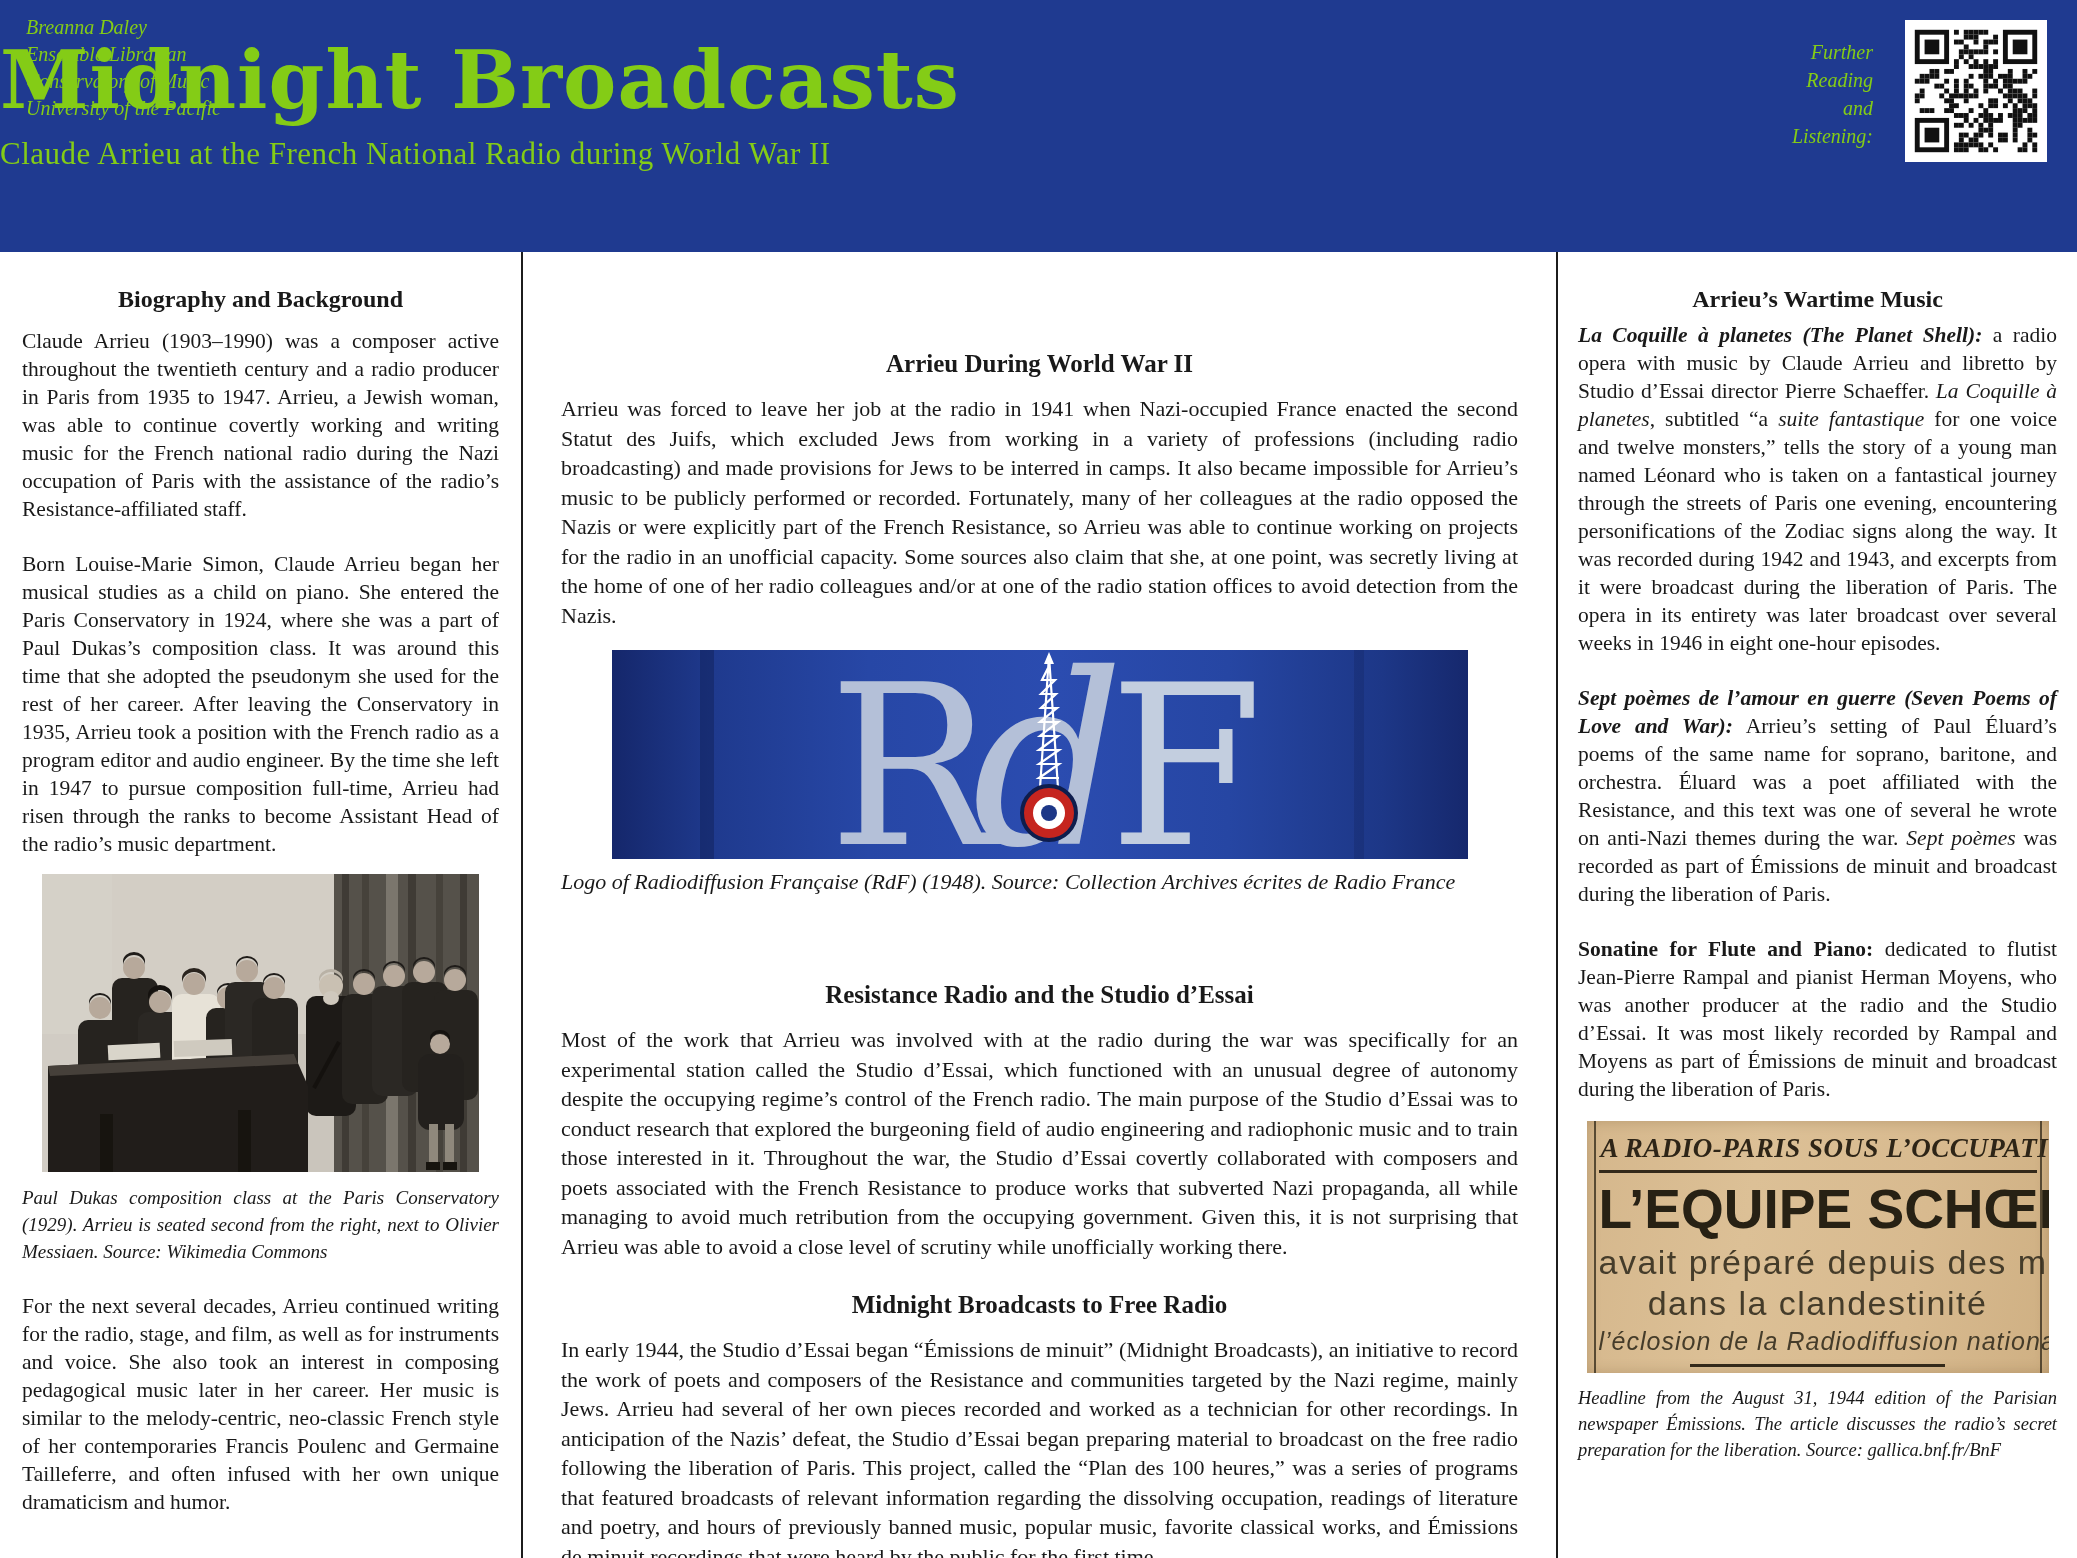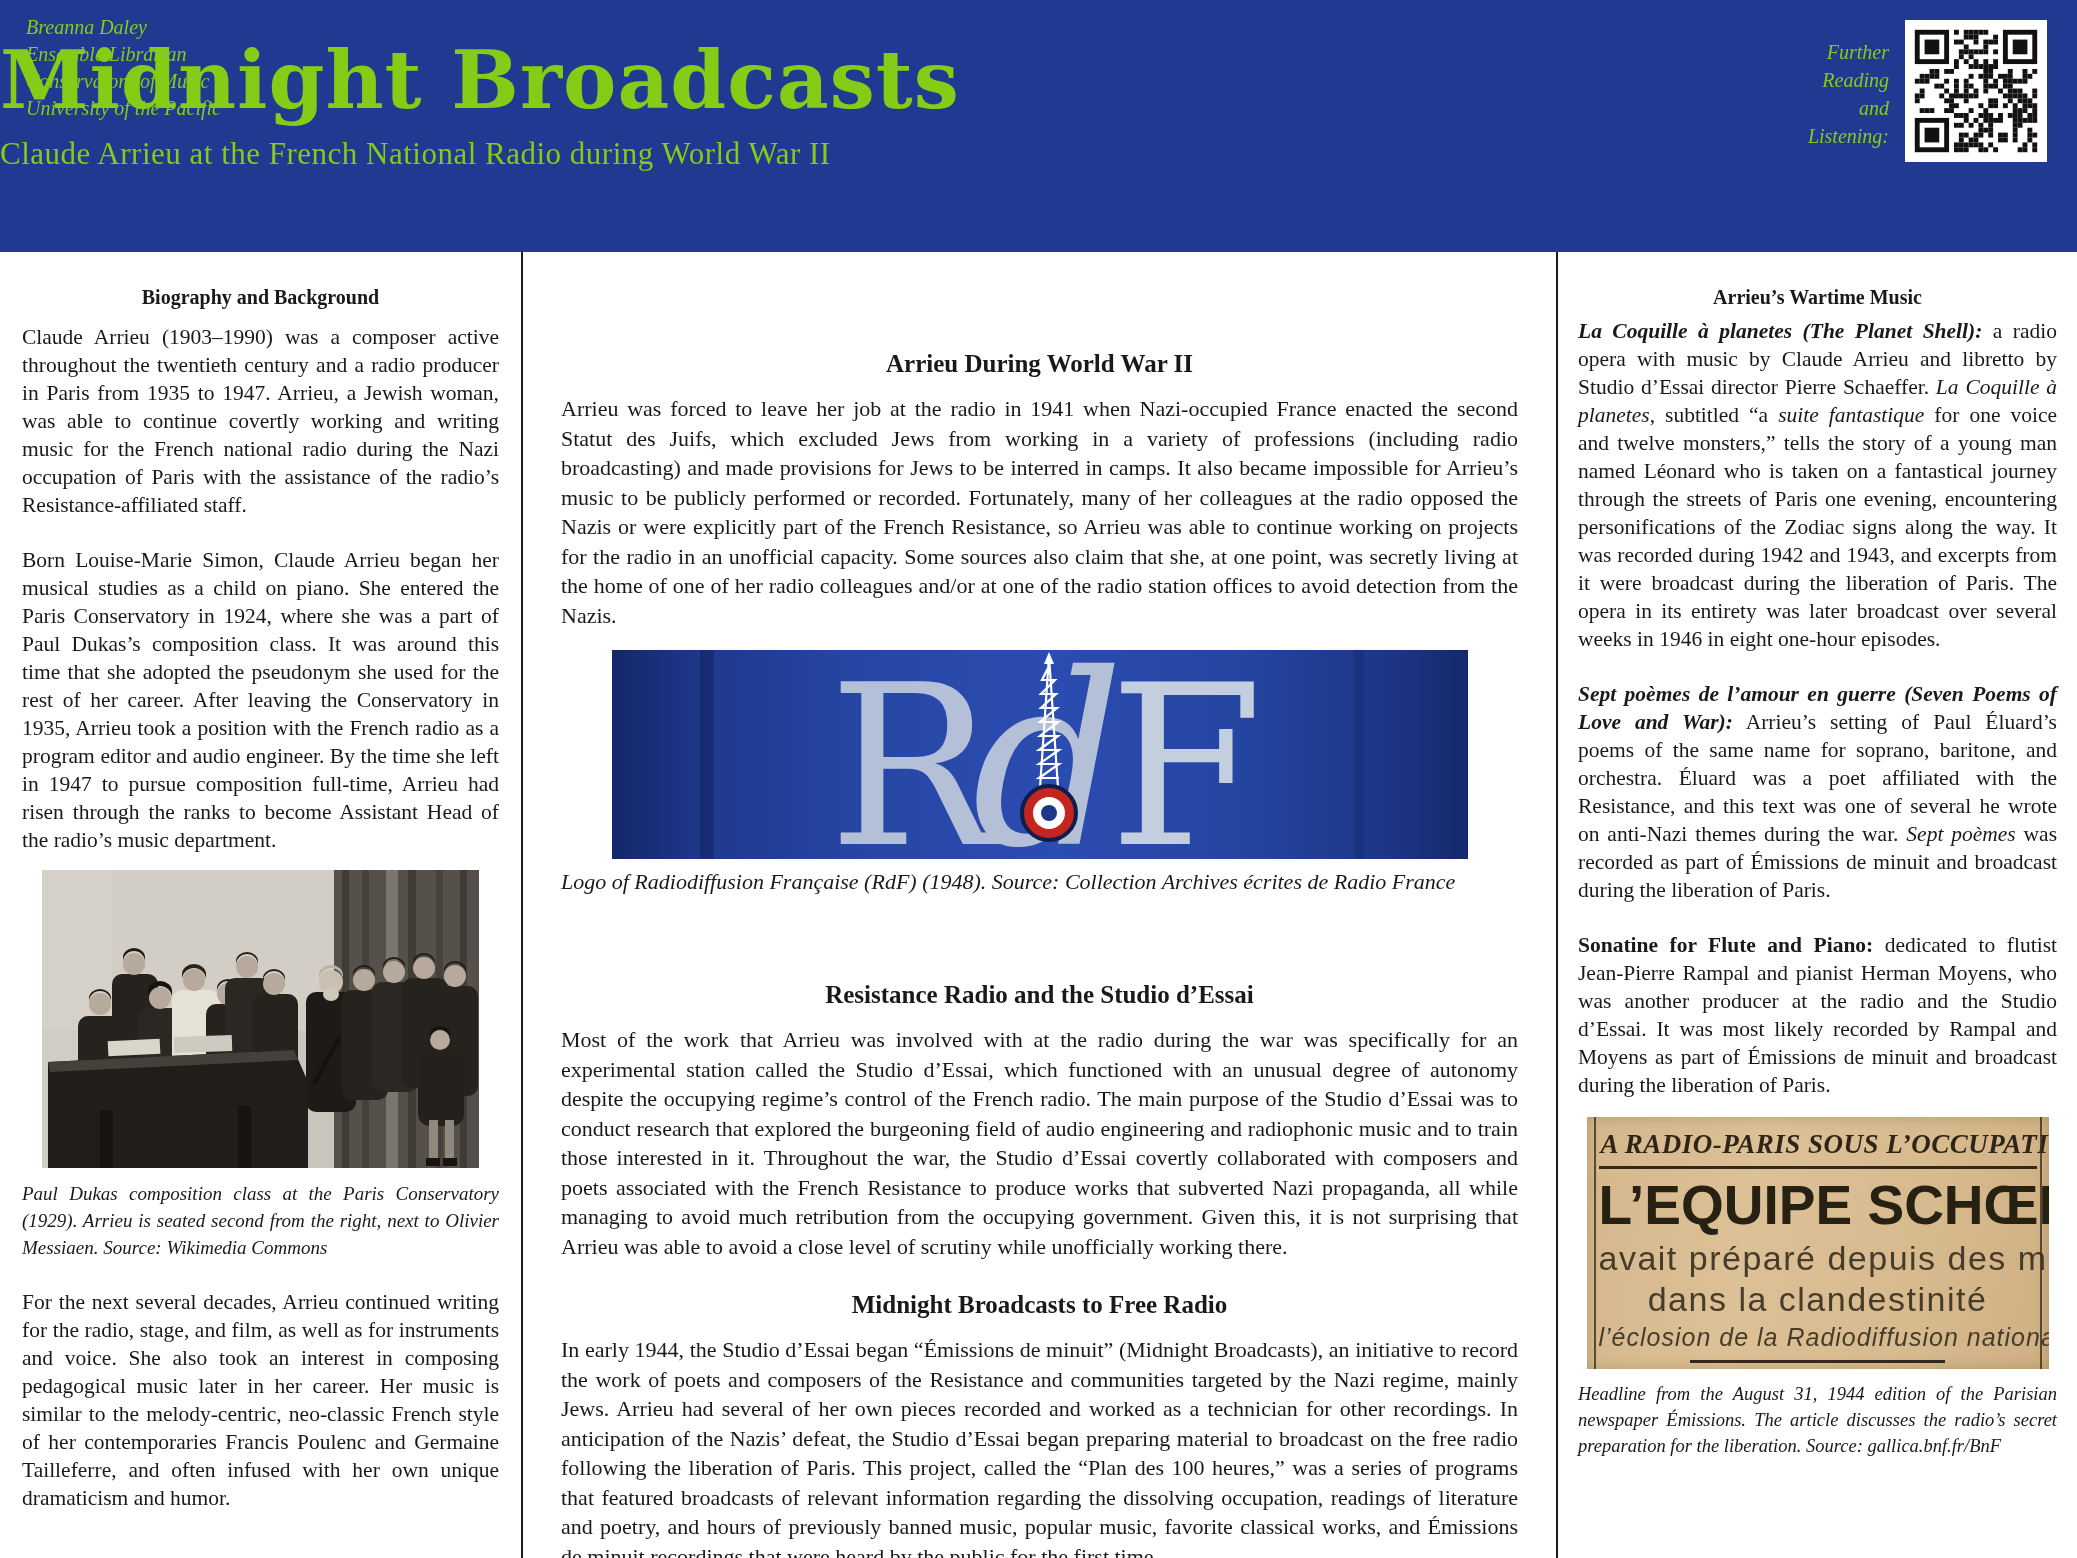--- a/index.html
+++ b/index.html
@@ -13,31 +13,31 @@
     position:relative; width:100%; height:252px; background:#1f3a90; color:#84cc16;
     box-sizing:border-box;
   }
   .author-block{position:absolute; left:26px; top:14px; font-style:italic; font-size:20px; line-height:27px;}
   .title-wrap{position:absolute; left:0; right:0; top:0; text-align:left;}
   .poster-title{
     font-family:"DejaVu Serif","Liberation Serif",serif; font-weight:bold;
     font-size:80px; line-height:1.0; margin-top:40px; letter-spacing:1px;
   }
   .poster-subtitle{font-size:31px; margin-top:16px; letter-spacing:0.5px;}
-  .qr-wrap{position:absolute; right:30px; top:20px; display:flex; align-items:flex-start;}
+  .qr-wrap{position:absolute; right:30px; top:20px; display:flex; align-items:flex-start;gap:16px;}
   .qr-label{font-style:italic; font-size:20px; line-height:28px; text-align:right; margin-top:18px; margin-right:16px;}
   .qr-tile{width:142px; height:142px; background:#ffffff; border-radius:2px;}
   .qr-tile svg{width:142px; height:142px; display:block;}
   
   .columns{display:flex; width:100%; height:1306px;}
   .col{box-sizing:border-box; overflow:hidden;}
   .col-left{width:523px; border-right:2px solid #1c1c1c; padding:0 22px;}
   .col-center{width:1035px; border-right:2px solid #1c1c1c; padding:12px 38px;}
   .col-right{flex:1; padding:0 20px;}
-  .col-heading{font-weight:bold; font-size:20px; text-align:center; margin:34px 0 0 0;}
+  .col-heading{font-weight:bold; font-size:24px; text-align:center; margin:34px 0 0 0;}
   .col-center .col-heading{font-size:25px; margin-top:86px;}
   .body-text{
     font-size:21.5px; line-height:28px; text-align:justify; margin:14px 0 0 0;
     text-justify:inter-word;
   }
   .col-center .body-text{font-size:22px; line-height:29.5px; margin-top:16px;}
   .para-gap{margin-top:27px;}
   figure{margin:0; padding:0;}
   .caption{
     font-style:italic; font-size:19px; line-height:27px; text-align:justify; margin-top:12px;

